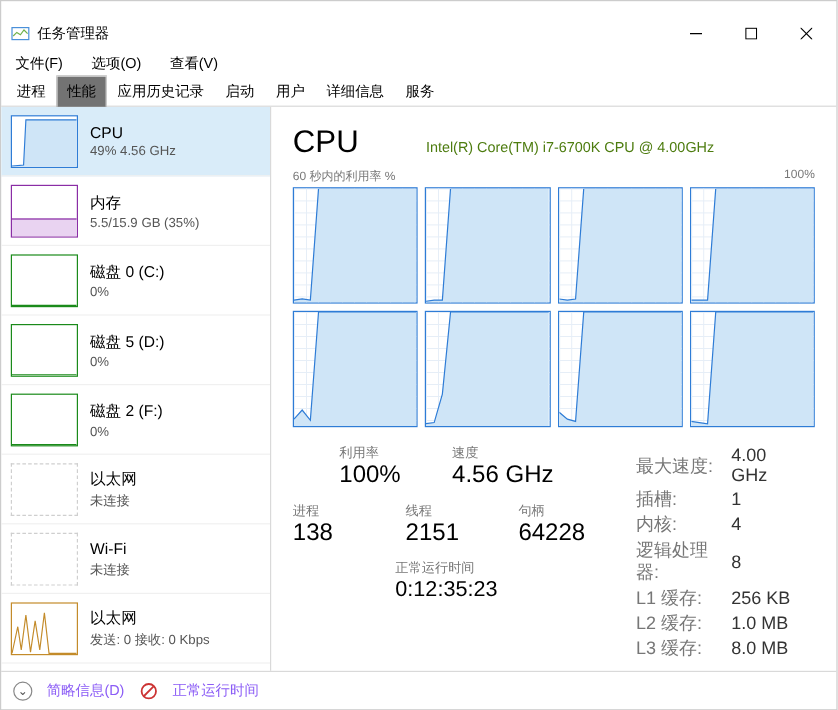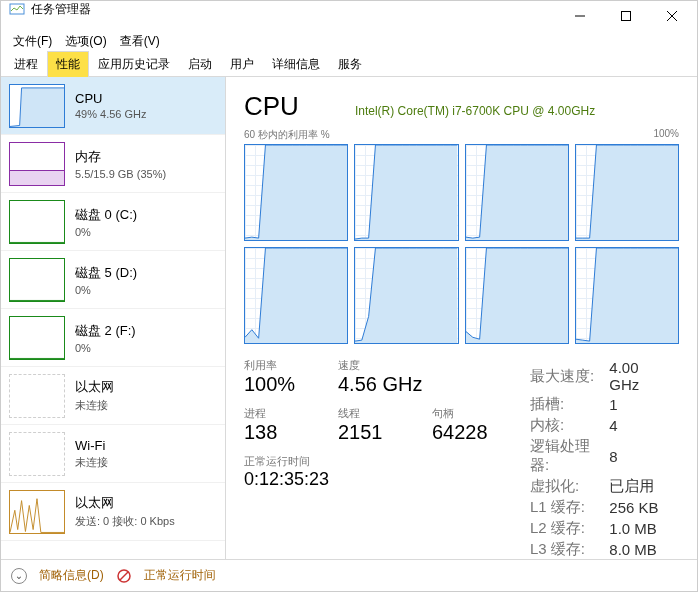--- a/index.html
+++ b/index.html
@@ -1,54 +1,54 @@
 <!DOCTYPE html>
 <html><head>
 <meta charset="utf-8">
 <style>
 * { margin: 0; padding: 0; box-sizing: border-box; font-family: "Microsoft YaHei", "Segoe UI", sans-serif; }
 body { width: 698px; height: 592px; background: #fff; font-size: 12px; color: #000; border: 1px solid #ccc; display: flex; flex-direction: column; overflow: hidden; position: relative; }
-.titlebar { height: 30px; display: flex; padding: 0 2px 0 8px; }
+.titlebar { height: 30px; display: flex; align-items: center; padding: 0 2px 0 8px; margin-top: 12px; }
 .titlebar-icon { width: 16px; height: 16px; margin-right: 6px; }
 .titlebar-title { flex: 1; font-size: 12px; }
 .win-controls { display: flex; }
 .win-btn { width: 46px; height: 30px; display: flex; align-items: center; justify-content: center; }
-.menubar { height: 20px; display: flex; align-items: center; padding: 0 6px; gap: 1px; font-size: 12px; }
+.menubar { height: 20px; display: flex; align-items: center; padding: 0 6px; gap: 12px; font-size: 12px; }
 .menu-item { padding: 2px 6px; }
 .tabbar { height: 26px; display: flex; align-items: flex-end; padding: 0 4px; border-bottom: 1px solid #d9d9d9; }
 .tab { padding: 4px 8px; font-size: 12px; border: 1px solid transparent; border-bottom: none; position: relative; top: 1px; }
-.tab.active { border-color: #d9d9d9; background: #fde047; }
+.tab.active { border-color: #d9d9d9; background: #737373; }
 .content { flex: 1; display: flex; min-height: 0; }
 .sidebar { width: 225px; border-right: 1px solid #d9d9d9; overflow-y: auto; }
 .side-item { height: 58px; display: flex; align-items: center; padding: 4px 8px; border-bottom: 1px solid #f0f0f0; gap: 10px; }
 .side-item.selected { background: #d9ecf9; }
 .side-thumb { width: 56px; height: 44px; border: 1px solid #999; background: #fff; position: relative; overflow: hidden; }
 .side-text { display: flex; flex-direction: column; gap: 2px; }
 .side-title { font-size: 13px; }
 .side-sub { font-size: 11px; color: #555; }
 .main { flex: 1; padding: 14px 18px 8px 18px; overflow: hidden; }
 .main-head { display: flex; align-items: baseline; gap: 30px; }
 .main-title { font-size: 26px; font-weight: 400; }
 .main-model { font-size: 12px; color: #4d7c0f; margin-left: 26px; }
 .graph-labels { display: flex; justify-content: space-between; font-size: 10px; color: #777; margin-top: 6px; text-align: center; }
 .graph-grid { display: grid; grid-template-columns: repeat(4, 1fr); grid-template-rows: repeat(2, 1fr); gap: 6px; height: 200px; margin-top: 2px; }
 .graph-cell { border: 1px solid #2e7cd6; background: linear-gradient(to bottom, #fff , #fff); position: relative; overflow: hidden; }
 .graph-cell .gridlines { position: absolute; inset: 0; background-image: linear-gradient(#e6eef7 1px, transparent 1px), linear-gradient(90deg, #e6eef7 1px, transparent 1px); background-size: 10px 10px; pointer-events: none; }
 .graph-cell svg { position: absolute; inset: 0; width: 100%; height: 100%; }
 .stats { display: flex; gap: 30px; margin-top: 14px; }
-.stats-left { display: flex; flex-direction: column; gap: 10px; }
+.stats-left { display: flex; flex-direction: column; gap: 10px; align-items: center; }
 .stat-row { display: flex; gap: 26px; }
 .stat-block { min-width: 68px; }
 .stat-label { font-size: 11px; color: #777; }
 .stat-value { font-size: 20px; font-weight: 400; margin-top: 0px; }
 .stats-right table { border-collapse: collapse; font-size: 15px; color: #333; }
 .stats-right td { padding: 1px 14px 1px 0; }
 .stats-right td:first-child { color: #777; }
 .footer { height: 32px; border-top: 1px solid #d9d9d9; display: flex; align-items: center; padding: 0 10px; gap: 12px; font-size: 12px; }
-.footer-link { color: #a16207; cursor: pointer; }
+.footer-link { color: #8b5cf6; cursor: pointer; }
 .chev-icon { width: 16px; height: 16px; border: 1px solid #888; border-radius: 50%; display: flex; align-items: center; justify-content: center; font-size: 10px; color: #555; }
 .block-icon { width: 16px; height: 16px; display: inline-flex; align-items: center; justify-content: center; }
 </style>
 </head>
 <body>
 
 <div class="titlebar">
   <span class="titlebar-icon">
     <svg viewBox="0 0 16 16">
         <rect x="1" y="3" width="14" height="10" fill="none" stroke="#4a90d9" stroke-width="1"></rect>
@@ -277,24 +277,20 @@
               </tr>
           <tr>
                 <td>内核:</td>
                 <td>4</td>
               </tr>
           <tr>
                 <td>逻辑处理器:</td>
                 <td>8</td>
               </tr>
           <tr>
-                <td>虚拟化:</td>
-                <td>已启用</td>
-              </tr>
-          <tr>
                 <td>L1 缓存:</td>
                 <td>256 KB</td>
               </tr>
           <tr>
                 <td>L2 缓存:</td>
                 <td>1.0 MB</td>
               </tr>
           <tr>
                 <td>L3 缓存:</td>
                 <td>8.0 MB</td>

